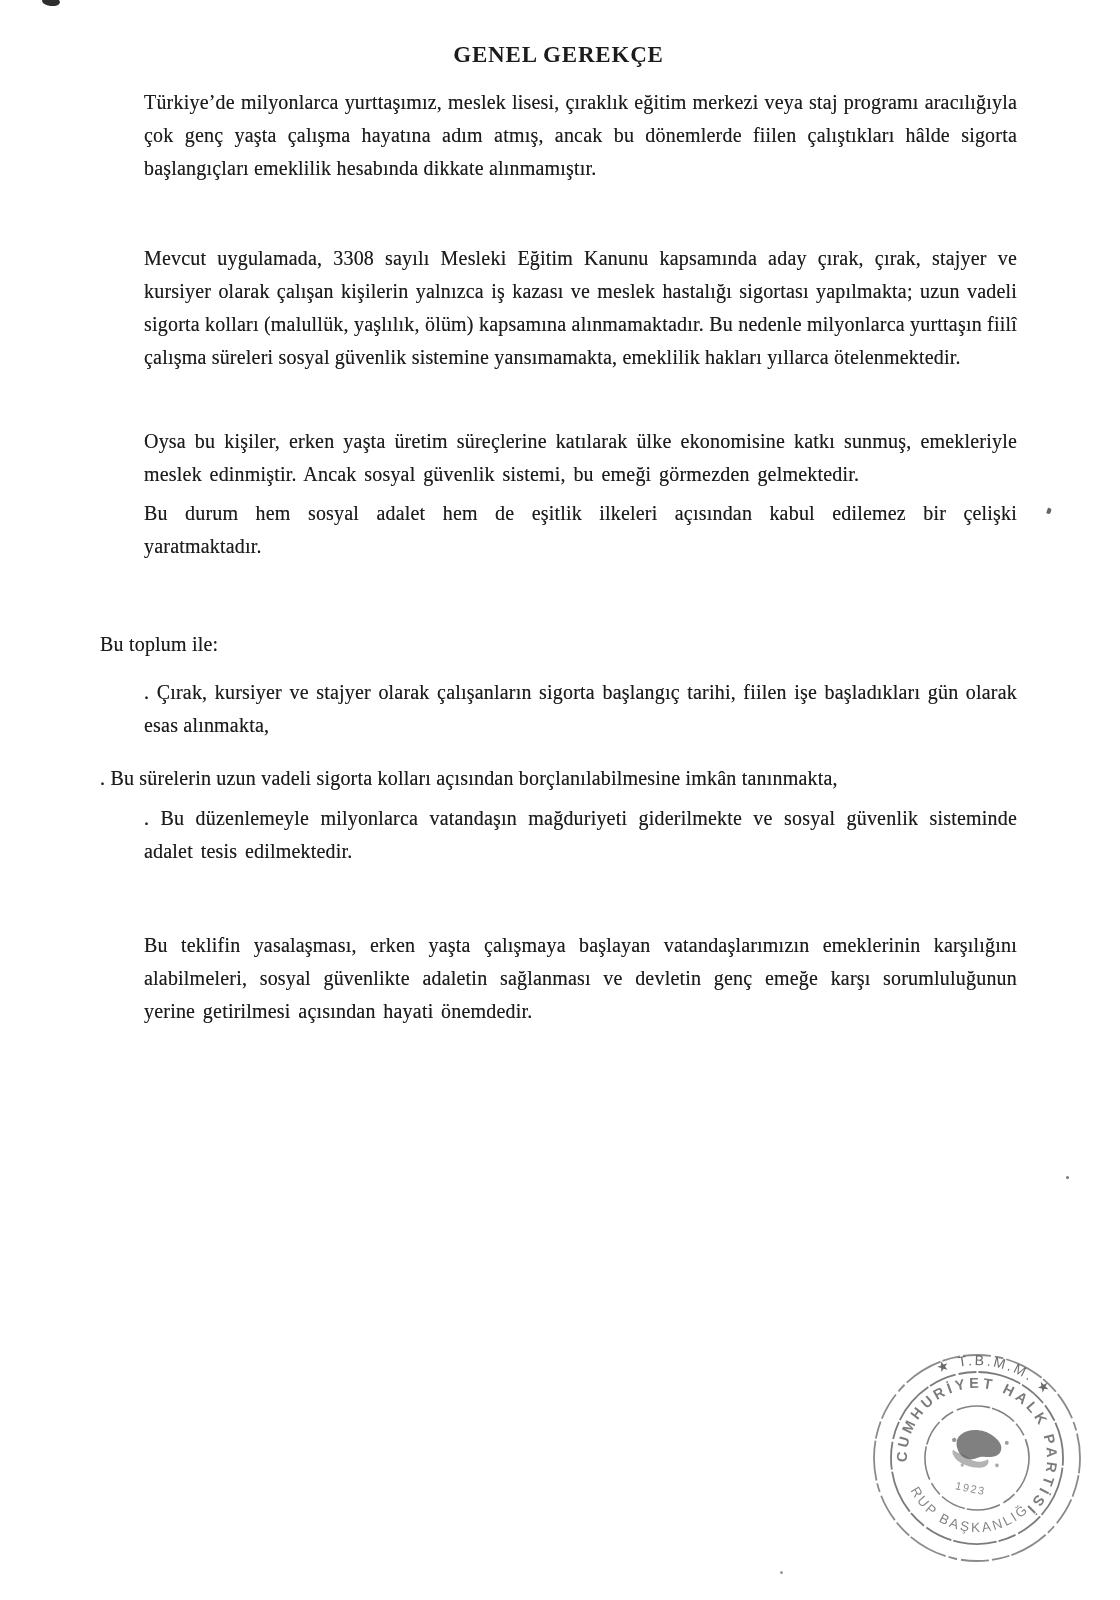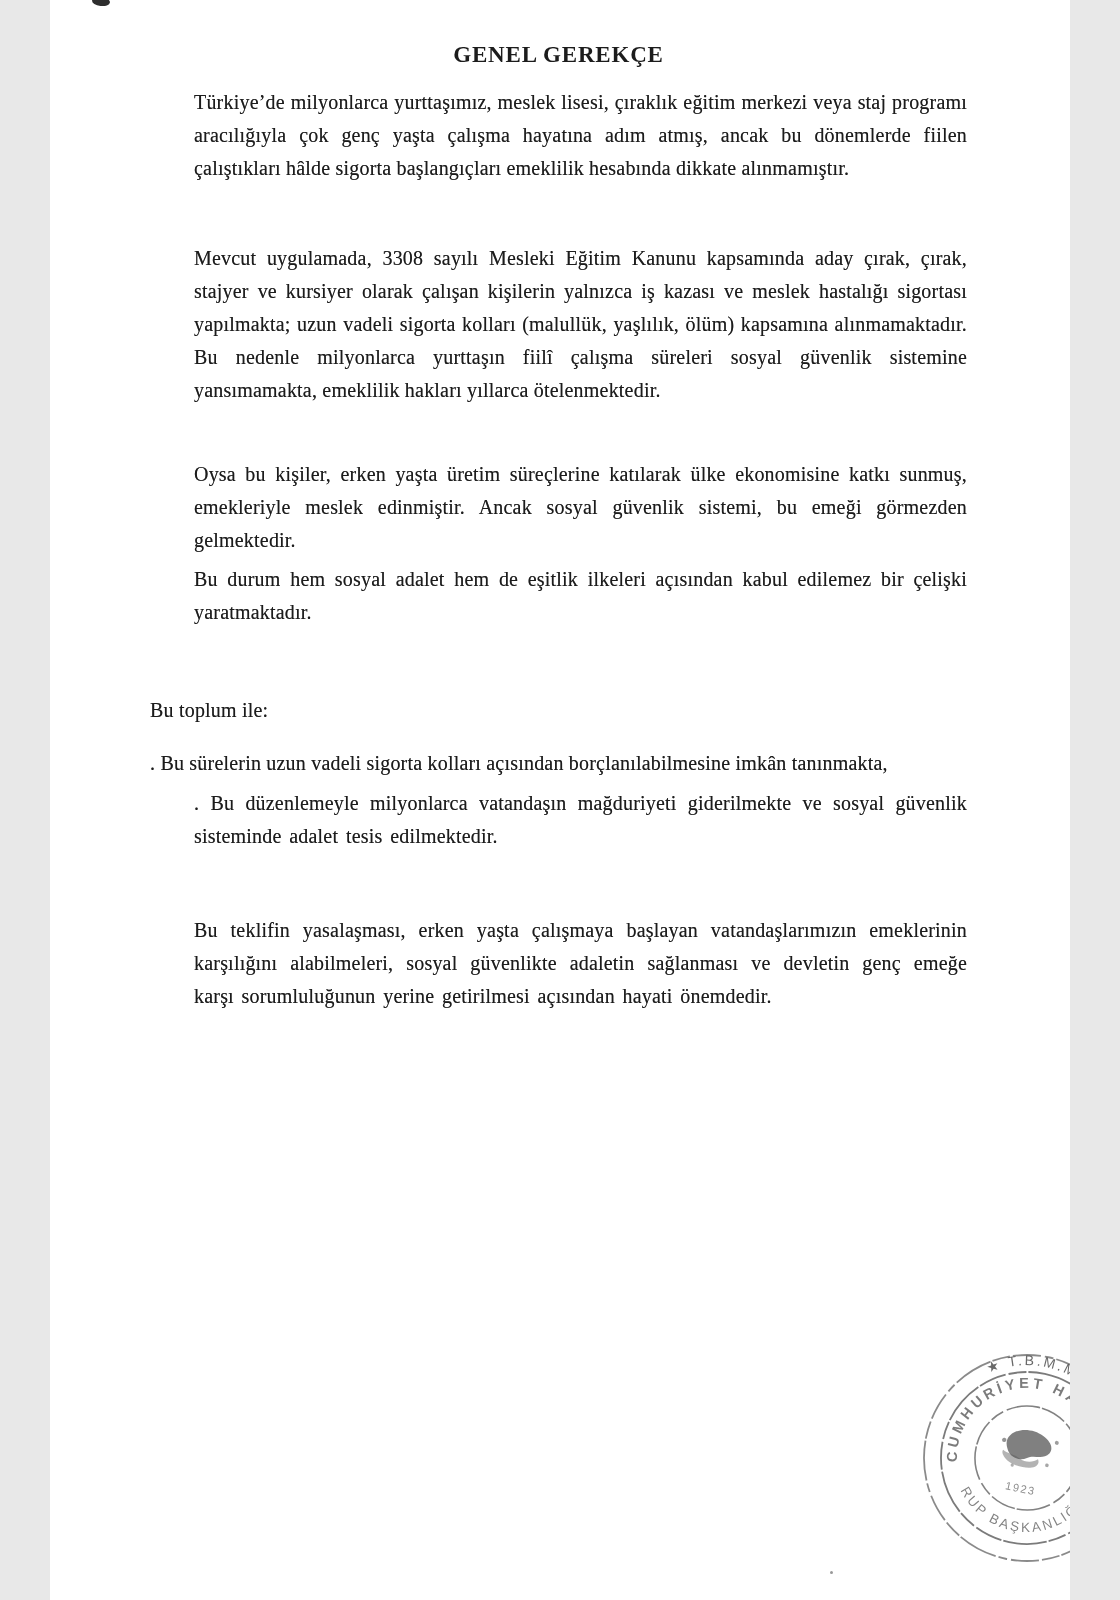--- a/index.html
+++ b/index.html
@@ -1,18 +1,18 @@
 <!DOCTYPE html>
 <html lang="tr"><head>
 <meta charset="utf-8">
 <style>
   html, body { margin: 0; padding: 0; background: #e8e8e8; }
   .page {
     position: relative;
-    width: 1020px;
+    width: 1120px;
     height: 1600px;
     margin: 0 auto;
     background: #ffffff;
     font-family: "Liberation Serif", serif;
     color: #1c1c1c;
     overflow: hidden;
   }
   .content {
     position: relative;
     padding: 0 103px 0 100px;
@@ -94,20 +94,21 @@
     <p class="para justify mt-p2">Mevcut uygulamada, 3308 sayılı Mesleki Eğitim Kanunu kapsamında aday çırak, çırak, stajyer ve kursiyer olarak çalışan kişilerin yalnızca iş kazası ve meslek hastalığı sigortası yapılmakta; uzun vadeli sigorta kolları (malullük, yaşlılık, ölüm) kapsamına alınmamaktadır. Bu nedenle milyonlarca yurttaşın fiilî çalışma süreleri sosyal güvenlik sistemine yansımamakta, emeklilik hakları yıllarca ötelenmektedir.</p>
 
     <p class="para justify loose mt-p3">Oysa bu kişiler, erken yaşta üretim süreçlerine katılarak ülke ekonomisine katkı sunmuş, emekleriyle meslek edinmiştir. Ancak sosyal güvenlik sistemi, bu emeği görmezden gelmektedir.</p>
 
     <p class="para justify loose mt-p4">Bu durum hem sosyal adalet hem de eşitlik ilkeleri açısından kabul edilemez bir çelişki yaratmaktadır.</p>
 
 
 
     <p class="para mt-intro">Bu toplum ile:</p>
 
+    <p class="para justify mt-b1">. Çırak, kursiyer ve stajyer olarak çalışanların sigorta başlangıç tarihi, fiilen işe başladıkları gün olarak esas alınmakta,</p>
 
     <p class="para mt-b2">. Bu sürelerin uzun vadeli sigorta kolları açısından borçlanılabilmesine imkân tanınmakta,</p>
 
 
     <p class="para justify loose mt-b4">. Bu düzenlemeyle milyonlarca vatandaşın mağduriyeti giderilmekte ve sosyal güvenlik sisteminde adalet tesis edilmektedir.</p>
 
     <p class="para justify loose mt-closing">Bu teklifin yasalaşması, erken yaşta çalışmaya başlayan vatandaşlarımızın emeklerinin karşılığını alabilmeleri, sosyal güvenlikte adaletin sağlanması ve devletin genç emeğe karşı sorumluluğunun yerine getirilmesi açısından hayati önemdedir.</p>
   </div>
 
   <div class="stamp">

